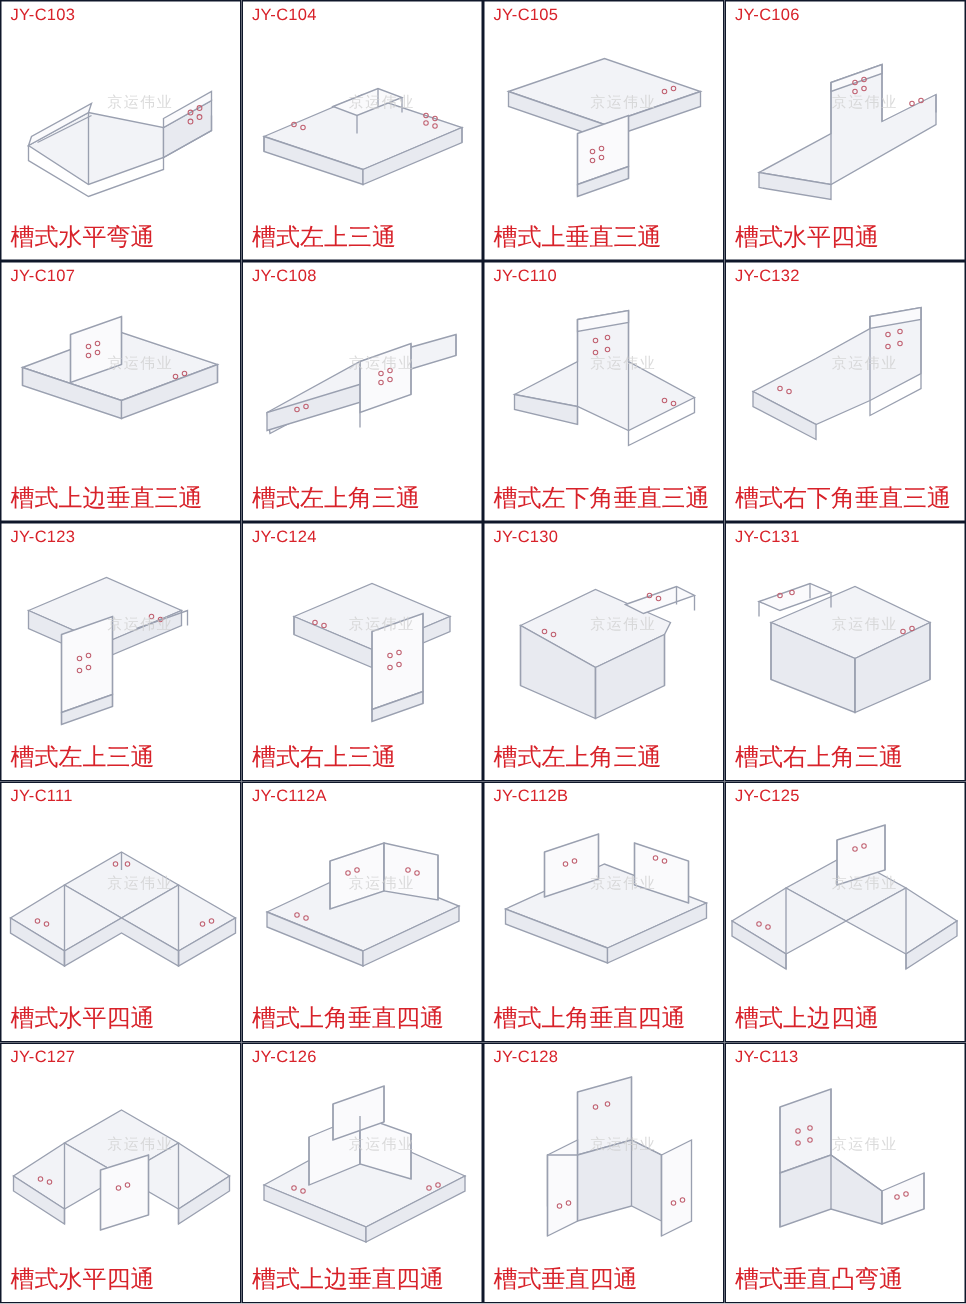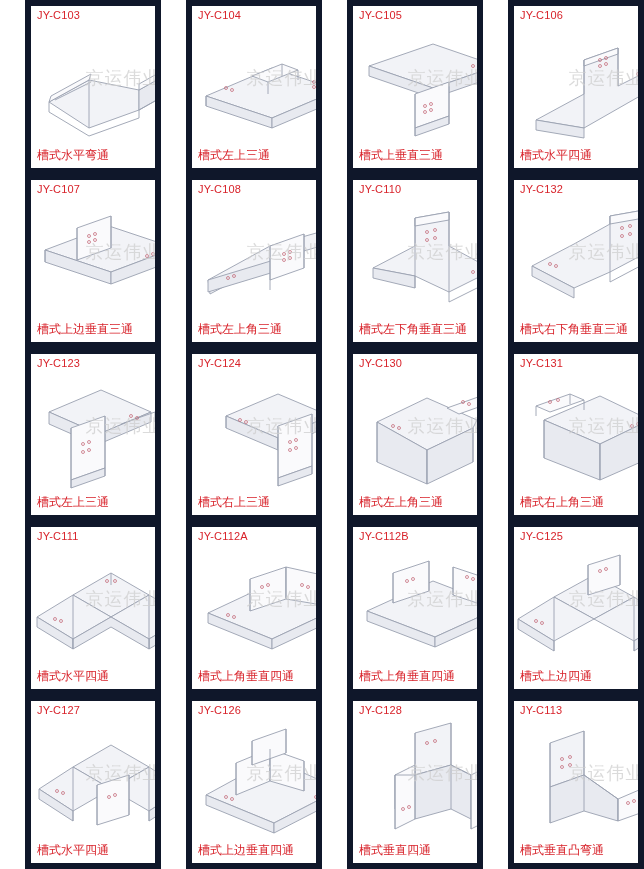--- a/index.html
+++ b/index.html
@@ -16,40 +16,39 @@
     display: grid;
     grid-template-columns: repeat(4, 161px);
     grid-template-rows: repeat(5, 173.8px);
     width: 644px;
     height: 869px;
     box-sizing: border-box;
   }
   .cell {
     position: relative;
     box-sizing: border-box;
-    border: 6px solid #0f172a;
+    border: 1px solid #0f172a;
     overflow: hidden;
     background: #ffffff;
-    margin-left: 25px;
   }
   .code {
     position: absolute;
     top: 3px;
     left: 6px;
     font-size: 11px;
     color: #d8222a;
     font-family: "Liberation Sans", sans-serif;
     letter-spacing: 0.2px;
     white-space: nowrap;
   }
   .label {
     position: absolute;
     bottom: 4px;
     left: 6px;
-    font-size: 12px;
+    font-size: 16px;
     color: #d8222a;
     font-family: Liberation Sans, sans-serif;
     white-space: nowrap;
   }
   .art {
     position: absolute;
     top: 18px;
     left: 0;
     width: 161px;
     height: 132px;
@@ -58,21 +57,21 @@
     display: block;
     width: 100%;
     height: 100%;
   }
   .wm {
     position: absolute;
     top: 60px;
     left: 0;
     width: 185px;
     text-align: center;
-    font-size: 18px;
+    font-size: 10px;
     color: #cfcfcf;
     font-family: "DejaVu Sans", sans-serif;
     opacity: 0.75;
     pointer-events: none;
     letter-spacing: 1px;
   }
   
   .ln { fill: none; stroke: #9aa0b0; stroke-width: 0.9; }
   .fl { fill: #f2f3f7; stroke: #9aa0b0; stroke-width: 0.9; }
   .fl2 { fill: #e8eaf0; stroke: #9aa0b0; stroke-width: 0.9; }

